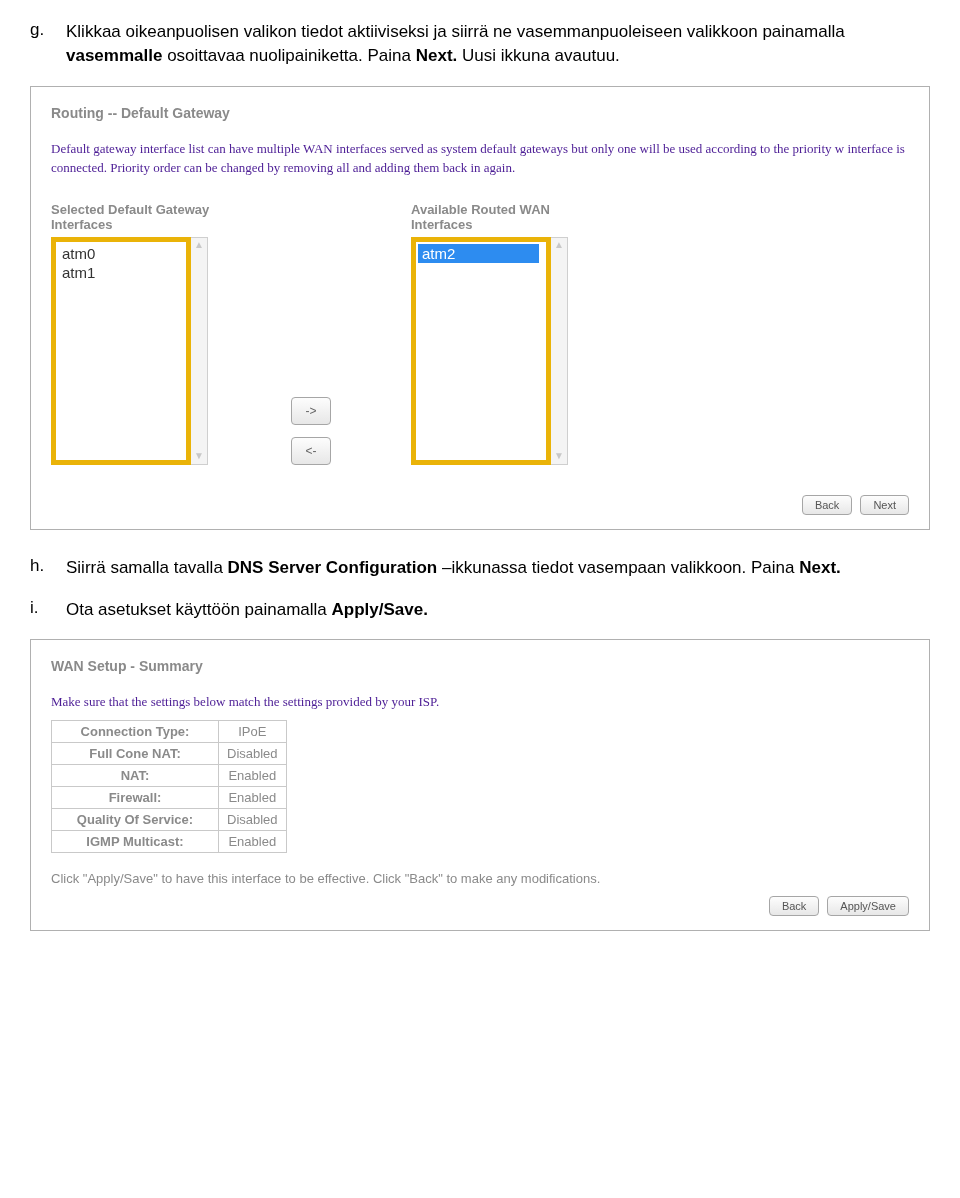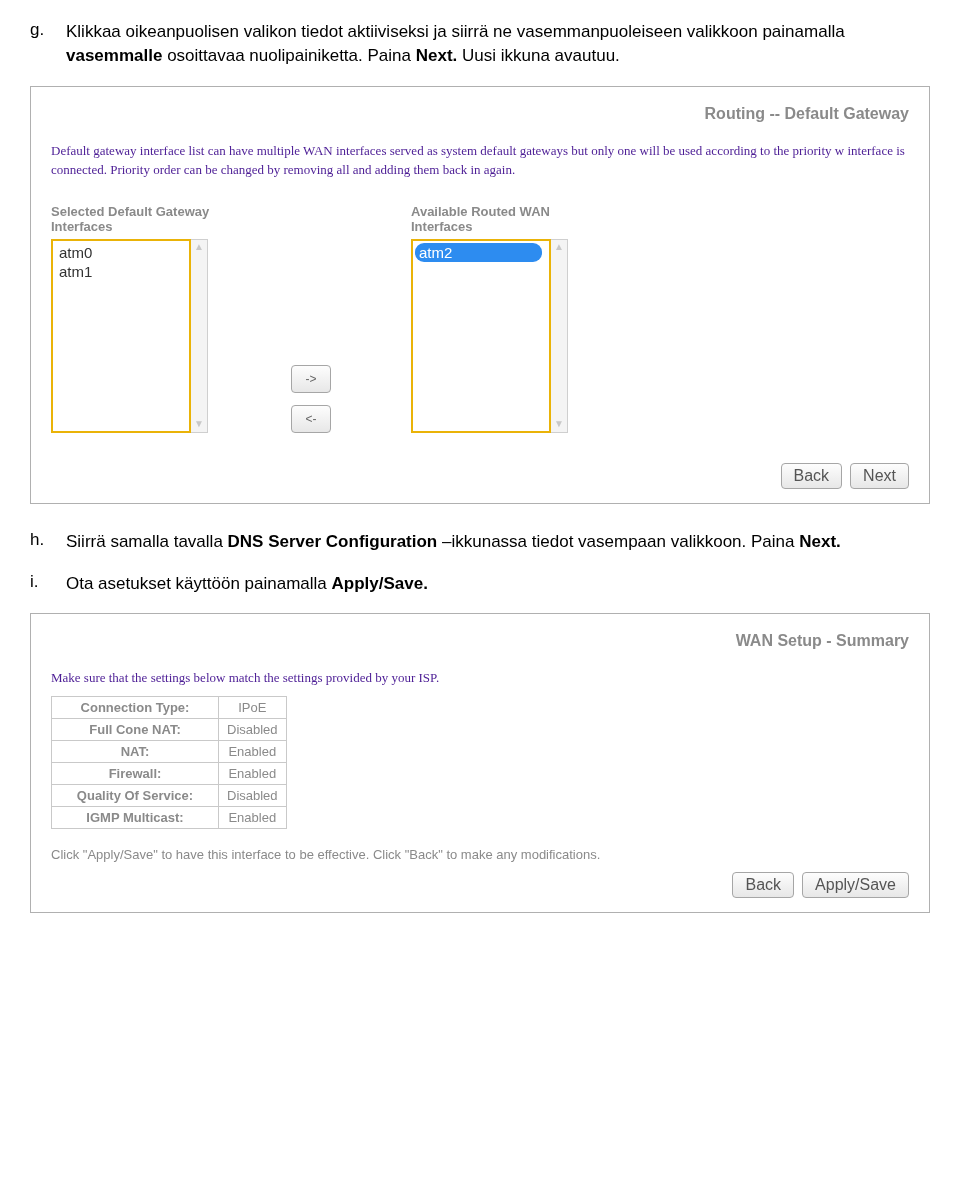--- a/index.html
+++ b/index.html
@@ -32,23 +32,22 @@
   }
   .gray {
     color: #8a8a8a;
     font-family: "Segoe UI", Arial, sans-serif;
     font-size: 13px;
   }
   .panel-title {
     color: #8a8a8a;
     font-weight: bold;
     font-family: "Segoe UI", Arial, sans-serif;
-    font-size: 16px;
+    font-size: 14px;
     margin-bottom: 18px;
-    text-align: right;
   }
   .desc {
     color: #4c1d95;
     font-family: Liberation Serif, serif;
     font-size: 13px;
     line-height: 1.5;
     margin-bottom: 24px;
   }
   .listrow {
     display: flex;
@@ -65,38 +64,37 @@
     font-family: "Segoe UI", Arial, sans-serif;
     font-size: 13px;
     line-height: 1.2;
     margin-bottom: 4px;
   }
   .listbox-wrap {
     display: flex;
     align-items: stretch;
   }
   .listbox {
-    border: 2px solid #eab308;
+    border: 5px solid #eab308;
     width: 140px;
-    height: 194px;
+    height: 228px;
     font-family: Arial, sans-serif;
     font-size: 15px;
     color: #333;
     background: #fff;
     padding: 2px 7px 0 2px;
     box-sizing: border-box;
   }
   .listbox .opt {
     padding: 0 4px;
     line-height: 1.3;
   }
   .listbox .opt.selected {
     background: #2d8cf0;
     color: #fff;
-    border-radius: 9px;
   }
   .scrollbar {
     width: 17px;
     border: 1px solid #cfcfcf;
     border-left: none;
     background: #f4f4f4;
     display: flex;
     flex-direction: column;
     justify-content: space-between;
     box-sizing: border-box;
@@ -131,21 +129,21 @@
     display: flex;
     justify-content: flex-end;
     gap: 8px;
     margin-top: 30px;
   }
   .btn {
     border: 1px solid #a6a6a6;
     background: linear-gradient(#fdfdfd,#e7e7e7);
     border-radius: 4px;
     padding: 3px 12px;
-    font-size: 16px;
+    font-size: 11px;
     color: #555;
     font-family: "Segoe UI", Arial, sans-serif;
     cursor: pointer;
   }
   table.summary {
     border-collapse: collapse;
     margin-bottom: 18px;
     text-align: center;
   }
   table.summary td {

